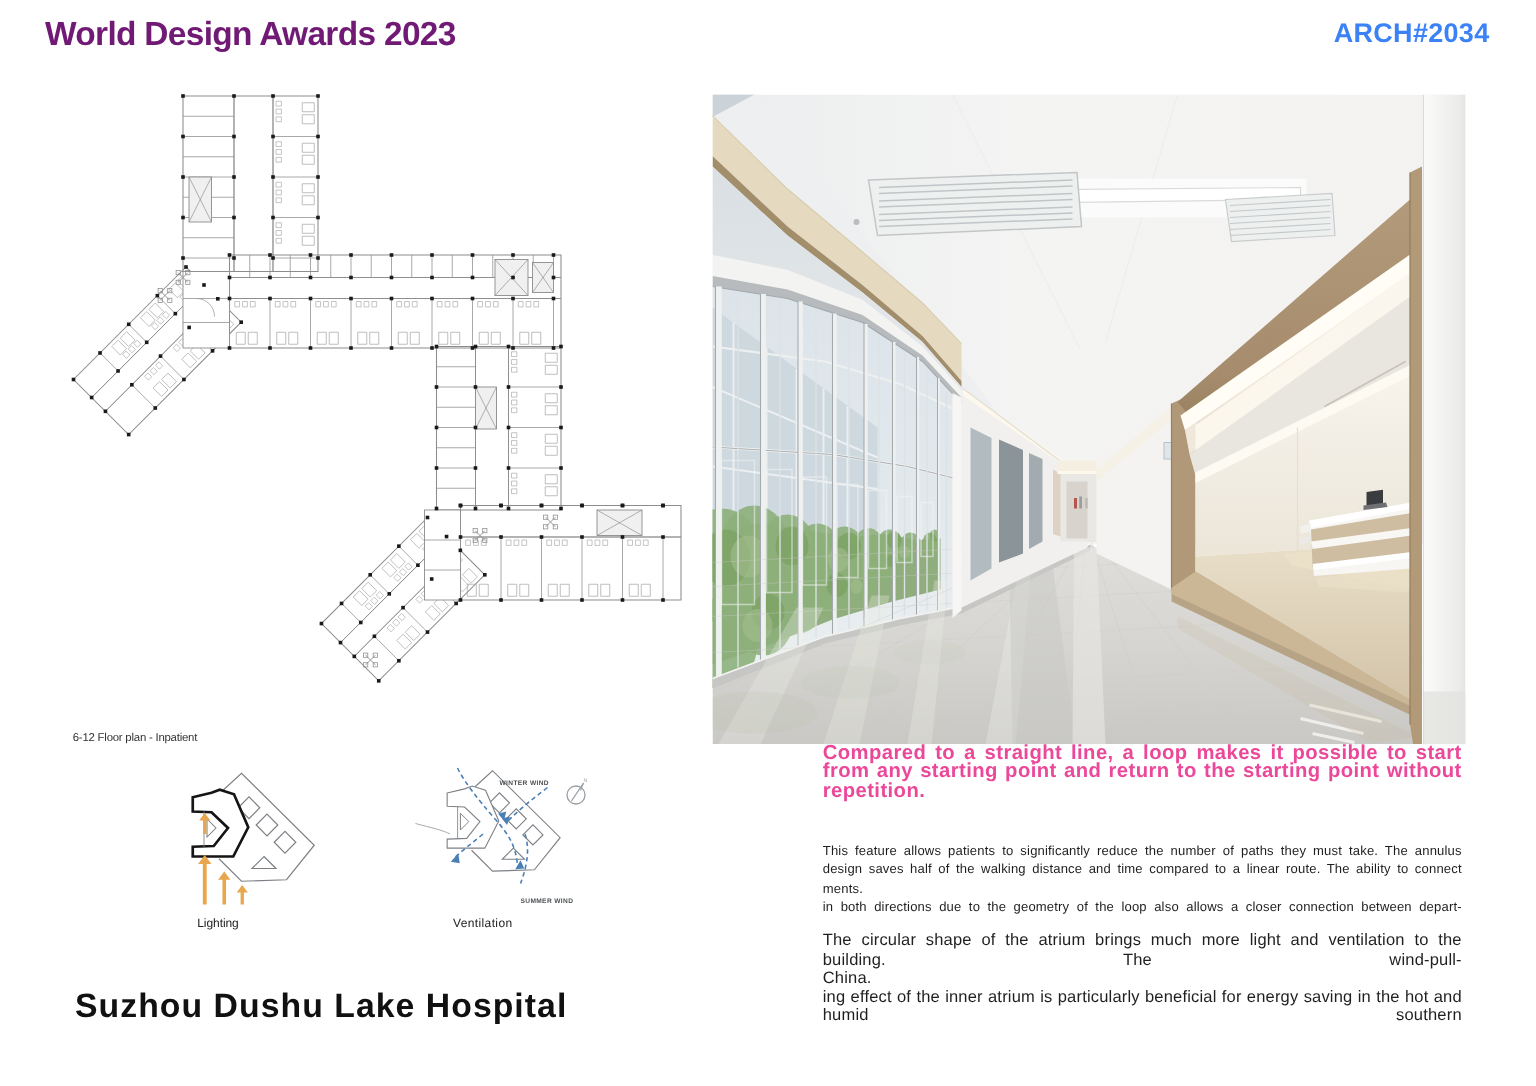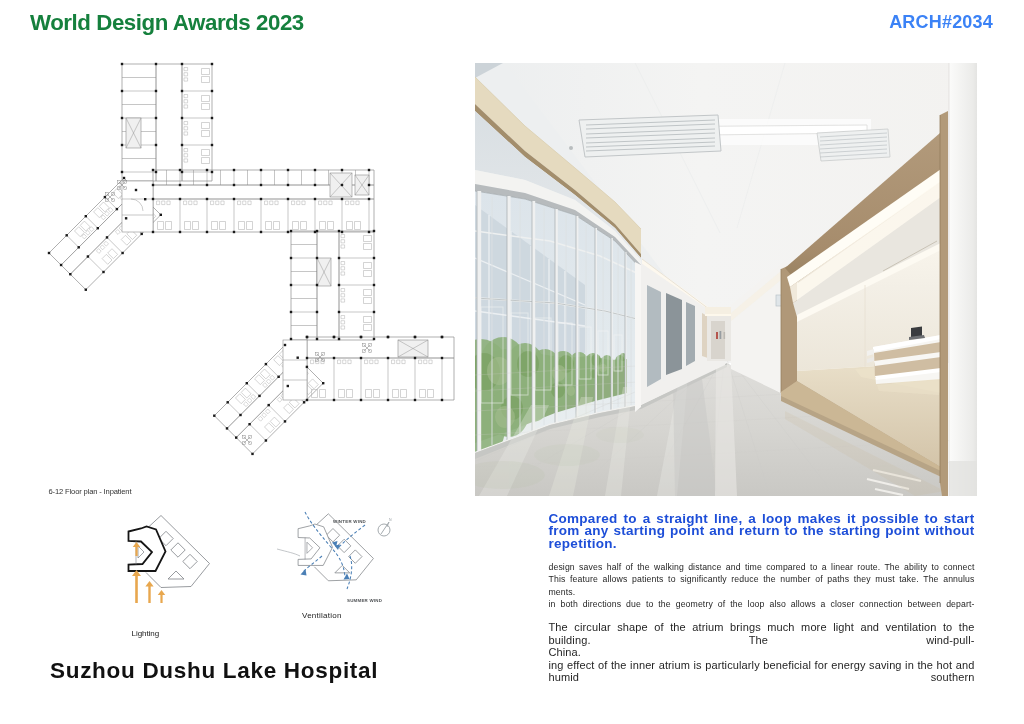--- a/index.html
+++ b/index.html
@@ -3,21 +3,21 @@
 <style>
 html,body{margin:0;padding:0;}
 body{width:1024px;height:724px;position:relative;background:#ffffff;overflow:hidden;
  font-family:"Liberation Sans", sans-serif;}
 .abs{position:absolute;}
 .jl{text-align:justify;text-align-last:justify;}
 .jl.last{text-align-last:left;}
 </style></head>
 <body>
 
-<div class="abs" style="left:30px;top:12px;font-size:22.3px;font-weight:bold;line-height:1;color:#15803d;letter-spacing:-0.45px;">World Design Awards 2023</div>
+<div class="abs" style="left:30px;top:12px;font-size:22.3px;font-weight:bold;line-height:1;color:#701a75;letter-spacing:-0.45px;">World Design Awards 2023</div>
 
 <div class="abs" style="right:31px;top:13.3px;font-size:18px;font-weight:bold;line-height:1;color:#3b82f6;letter-spacing:0.2px;">ARCH#2034</div>
 
 <svg style="position:absolute;left:40px;top:58px" width="430" height="435" viewBox="40 58 430 435">
 <polygon points="122.0,64.0 122.0,181.0 212.0,181.0 212.0,64.0" fill="#ffffff"></polygon>
 <polygon points="153.0,170.0 374.0,170.0 374.0,232.0 153.0,232.0" fill="#ffffff"></polygon>
 <polygon points="124.0,178.0 49.0,253.0 85.8,289.7 160.8,214.8" fill="#ffffff"></polygon>
 <polygon points="291.0,231.0 291.0,340.0 374.0,340.0 374.0,231.0" fill="#ffffff"></polygon>
 <polygon points="307.0,337.0 454.0,337.0 454.0,400.0 307.0,400.0" fill="#ffffff"></polygon>
 <polygon points="285.0,345.0 214.3,415.7 252.5,453.9 323.2,383.2" fill="#ffffff"></polygon>
@@ -602,21 +602,21 @@
 
 <circle cx="384" cy="530" r="6" fill="none" stroke="#9aa0a5" stroke-width="0.9"></circle>
 <line x1="381" y1="534" x2="389" y2="522" stroke="#9aa0a5" stroke-width="0.9"></line>
 <line x1="389" y1="522" x2="387" y2="527" stroke="#9aa0a5" stroke-width="0.7"></line>
 <text x="389" y="521" font-family="Liberation Sans, sans-serif" font-size="3.5" fill="#9aa0a5">N</text>
 
 <text x="333" y="523" font-family="Liberation Sans, sans-serif" font-size="4.4" font-weight="bold" fill="#4c4f52" letter-spacing="0.25">WINTER WIND</text>
 <text x="347" y="602" font-family="Liberation Sans, sans-serif" font-size="4.4" font-weight="bold" fill="#4c4f52" letter-spacing="0.25">SUMMER WIND</text>
 </svg>
 
-<div class="abs" style="left:131.5px;top:612.4px;font-size:8px;line-height:1;color:#222;letter-spacing:-0.05px;margin-top:18px;">Lighting</div>
+<div class="abs" style="left:131.5px;top:612.4px;font-size:8px;line-height:1;color:#222;letter-spacing:-0.05px;">Lighting</div>
 
 <div class="abs" style="left:302px;top:612.4px;font-size:8px;line-height:1;color:#222;letter-spacing:0.25px;">Ventilation</div>
 
 <div class="abs" style="left:50px;top:660px;font-size:22.5px;font-weight:bold;line-height:1;color:#111;letter-spacing:0.7px;">Suzhou Dushu Lake Hospital</div>
 
 <svg style="position:absolute;left:475px;top:63px" width="502" height="433" viewBox="0 0 502 433">
 <defs>
 <linearGradient id="ceilG" x1="0" y1="0" x2="1" y2="0">
  <stop offset="0" stop-color="#eceeef"></stop>
         <stop offset="0.45" stop-color="#f4f4f3"></stop>
@@ -911,29 +911,29 @@
 <polygon points="306,329 322,318 466,404 466,408 306,333" fill="#cbb795"></polygon>
 
 <polygon points="465,52 473,48 473,433 467,433 465,420" fill="#b29a79"></polygon>
 <line x1="465" y1="52" x2="465" y2="420" stroke="#937b5b" stroke-width="0.8"></line>
 
 <rect x="474" y="0" width="28" height="433" fill="url(#rwallG)"></rect>
 <rect x="474" y="398" width="28" height="35" fill="#e2e1df" opacity="0.75"></rect>
 <line x1="474" y1="0" x2="474" y2="433" stroke="#dcdad7" stroke-width="0.7"></line>
 </svg>
 
-<div class="abs" style="left:548.5px;top:513px;width:426px;font-size:13.5px;font-weight:bold;line-height:12.3px;color:#1d4ed8;letter-spacing:0.28px;">
+<div class="abs" style="left:548.5px;top:496px;width:426px;font-size:13.5px;font-weight:bold;line-height:12.3px;color:#ec4899;letter-spacing:0.28px;">
 <div class="jl">Compared to a straight line, a loop makes it possible to start</div>
 <div class="jl">from any starting point and return to the starting point without</div>
 <div class="jl last">repetition.</div>
 </div>
 
 <div class="abs" style="left:548.5px;top:560.7px;width:426px;font-size:8.7px;line-height:12.45px;color:#1f1f1f;letter-spacing:0.12px;">
+<div class="jl">This feature allows patients to significantly reduce the number of paths they must take. The annulus</div>
 <div class="jl">design saves half of the walking distance and time compared to a linear route. The ability to connect</div>
-<div class="jl">This feature allows patients to significantly reduce the number of paths they must take. The annulus</div>
 <div class="jl last">ments.</div>
 <div class="jl">in both directions due to the geometry of the loop also allows a closer connection between depart-</div>
 </div>
 
 <div class="abs" style="left:548.5px;top:621.3px;width:426px;font-size:11px;line-height:12.45px;color:#1f1f1f;letter-spacing:0.12px;">
 <div class="jl">The circular shape of the atrium brings much more light and ventilation to the building. The wind-pull-</div>
 <div class="jl last">China.</div>
 <div class="jl">ing effect of the inner atrium is particularly beneficial for energy saving in the hot and humid southern</div>
 </div>
 

